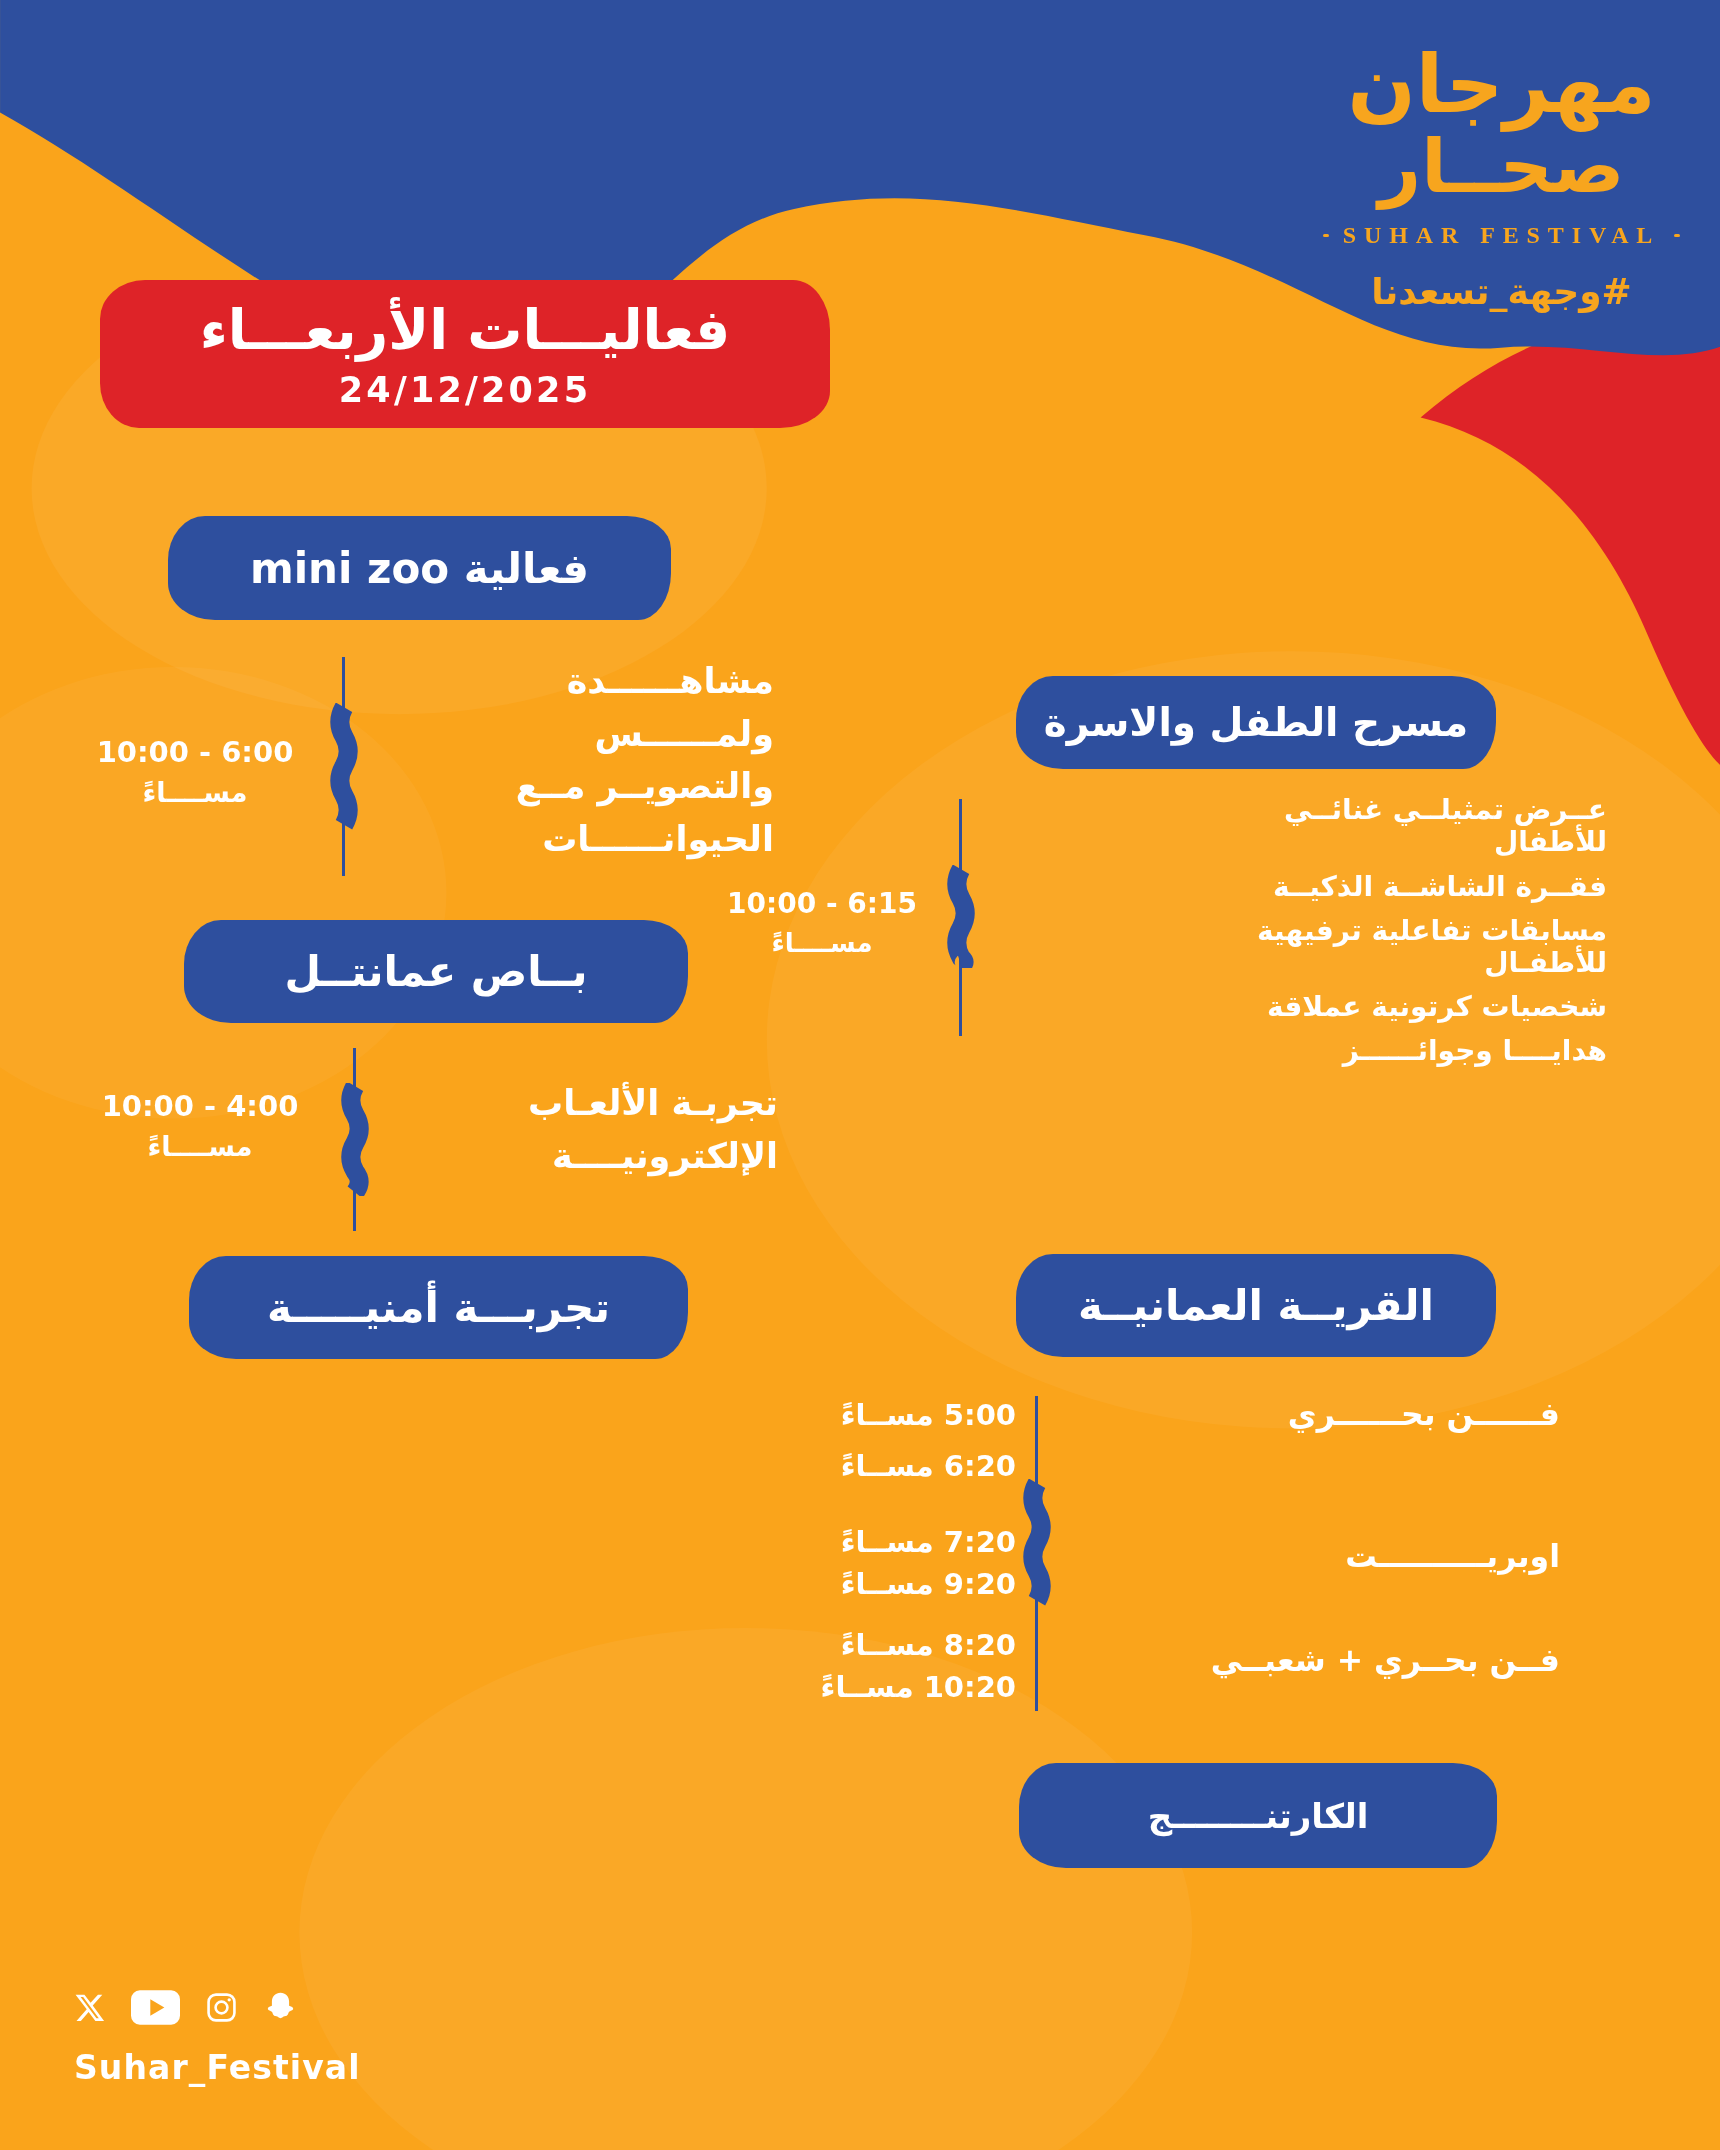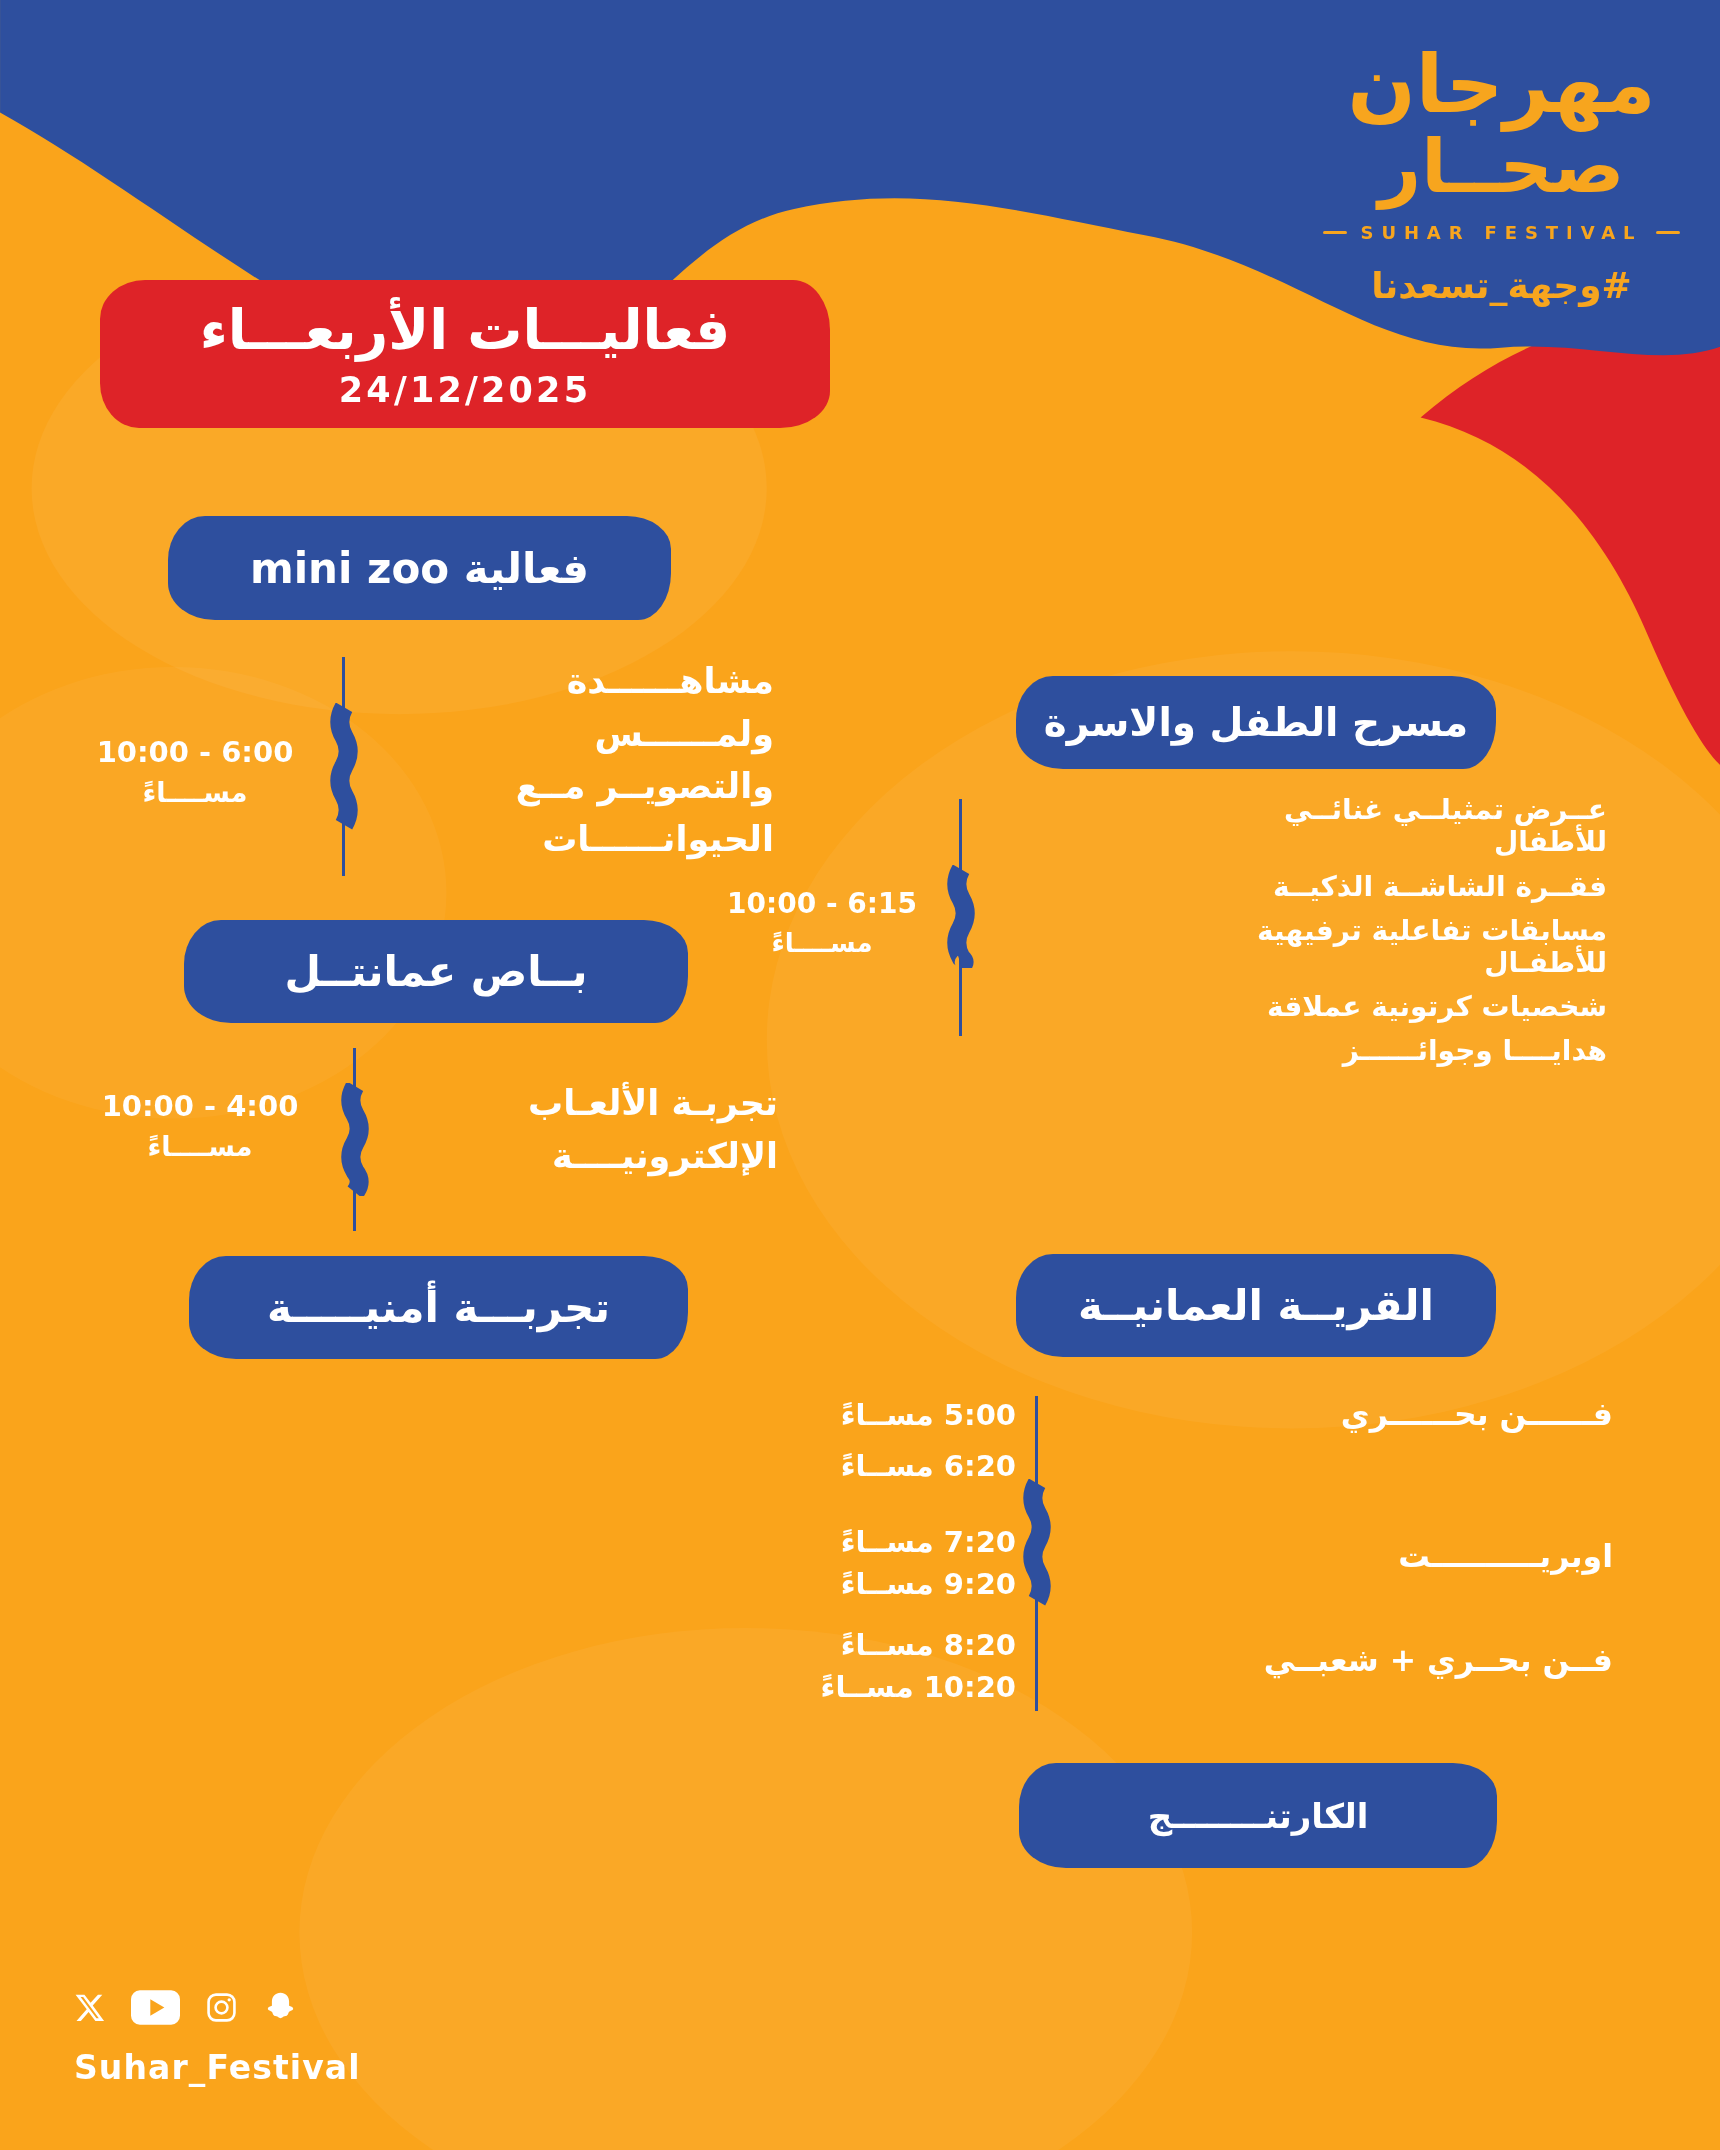--- a/index.html
+++ b/index.html
@@ -7,21 +7,21 @@
   .canvas{position:relative;width:1721px;height:2151px;overflow:hidden;
           background:#FAA41B;font-family:"DejaVu Sans",sans-serif;}
   svg.bg{position:absolute;left:0;top:0;}
 
   
   .brand{position:absolute;left:1323px;top:42px;width:357px;text-align:center;color:#F7A51E;}
   .logo-line1{font-size:80px;font-weight:bold;direction:rtl;line-height:1.08;letter-spacing:1.1px;}
   .logo-line2{font-size:74px;font-weight:bold;direction:rtl;line-height:1.05;letter-spacing:2.1px;}
   .tagline-row{display:flex;align-items:center;justify-content:center;gap:13.7px;margin-top:15.8px;}
   .dash{width:42px;height:3.7px;background:#F7A51E;border-radius:2.1px;}
-  .tagline{font-size:18px;font-weight:bold;letter-spacing:7.9px;white-space:nowrap;}
+  .tagline{font-size:24px;font-weight:bold;letter-spacing:7.9px;white-space:nowrap;font-family:Liberation Serif, serif;}
   .hashtag{margin-top:22px;font-size:36px;font-weight:bold;direction:rtl;}
 
   
   .title-pill{position:absolute;left:100px;top:236px;width:730px;height:148px;background:#DE2328;
       border-radius:45px 37px 50px 39px / 39px 50px 37px 45px;display:flex;flex-direction:column;
       align-items:center;justify-content:center;color:#fff;margin-top:44px;}
   .title-main{font-size:55px;font-weight:bold;direction:rtl;white-space:nowrap;}
   .title-date{font-size:35px;font-weight:bold;letter-spacing:3.2px;margin-top:7.4px;}
 
   
@@ -39,21 +39,21 @@
 
   .timeblock{position:absolute;color:#fff;font-weight:bold;text-align:center;}
   .range{direction:ltr;white-space:nowrap;font-size:29px;}
   .suffix{direction:rtl;margin-top:8.4px;font-size:27px;}
   .timeblock.small .range{font-size:28px;}
   .timeblock.small .suffix{font-size:26px;}
 
   .vline{position:absolute;width:2.6px;background:#2E4F9E;}
   .bracket{position:absolute;}
 
-  .vact{position:absolute;left:1172px;width:441px;color:#fff;font-weight:bold;direction:rtl;
+  .vact{position:absolute;left:1119px;width:441px;color:#fff;font-weight:bold;direction:rtl;
         font-size:31.5px;white-space:nowrap;}
   .vtime{position:absolute;left:780px;width:236px;color:#fff;font-weight:bold;direction:rtl;
         text-align:right;font-size:29px;white-space:nowrap;}
 
   
   .social{position:absolute;left:74px;top:1990px;display:flex;align-items:center;gap:25px;}
   .handle{position:absolute;left:74px;top:2048px;color:#fff;font-weight:bold;font-size:33px;letter-spacing:1.1px;}
 </style>
 </head>
 <body>

